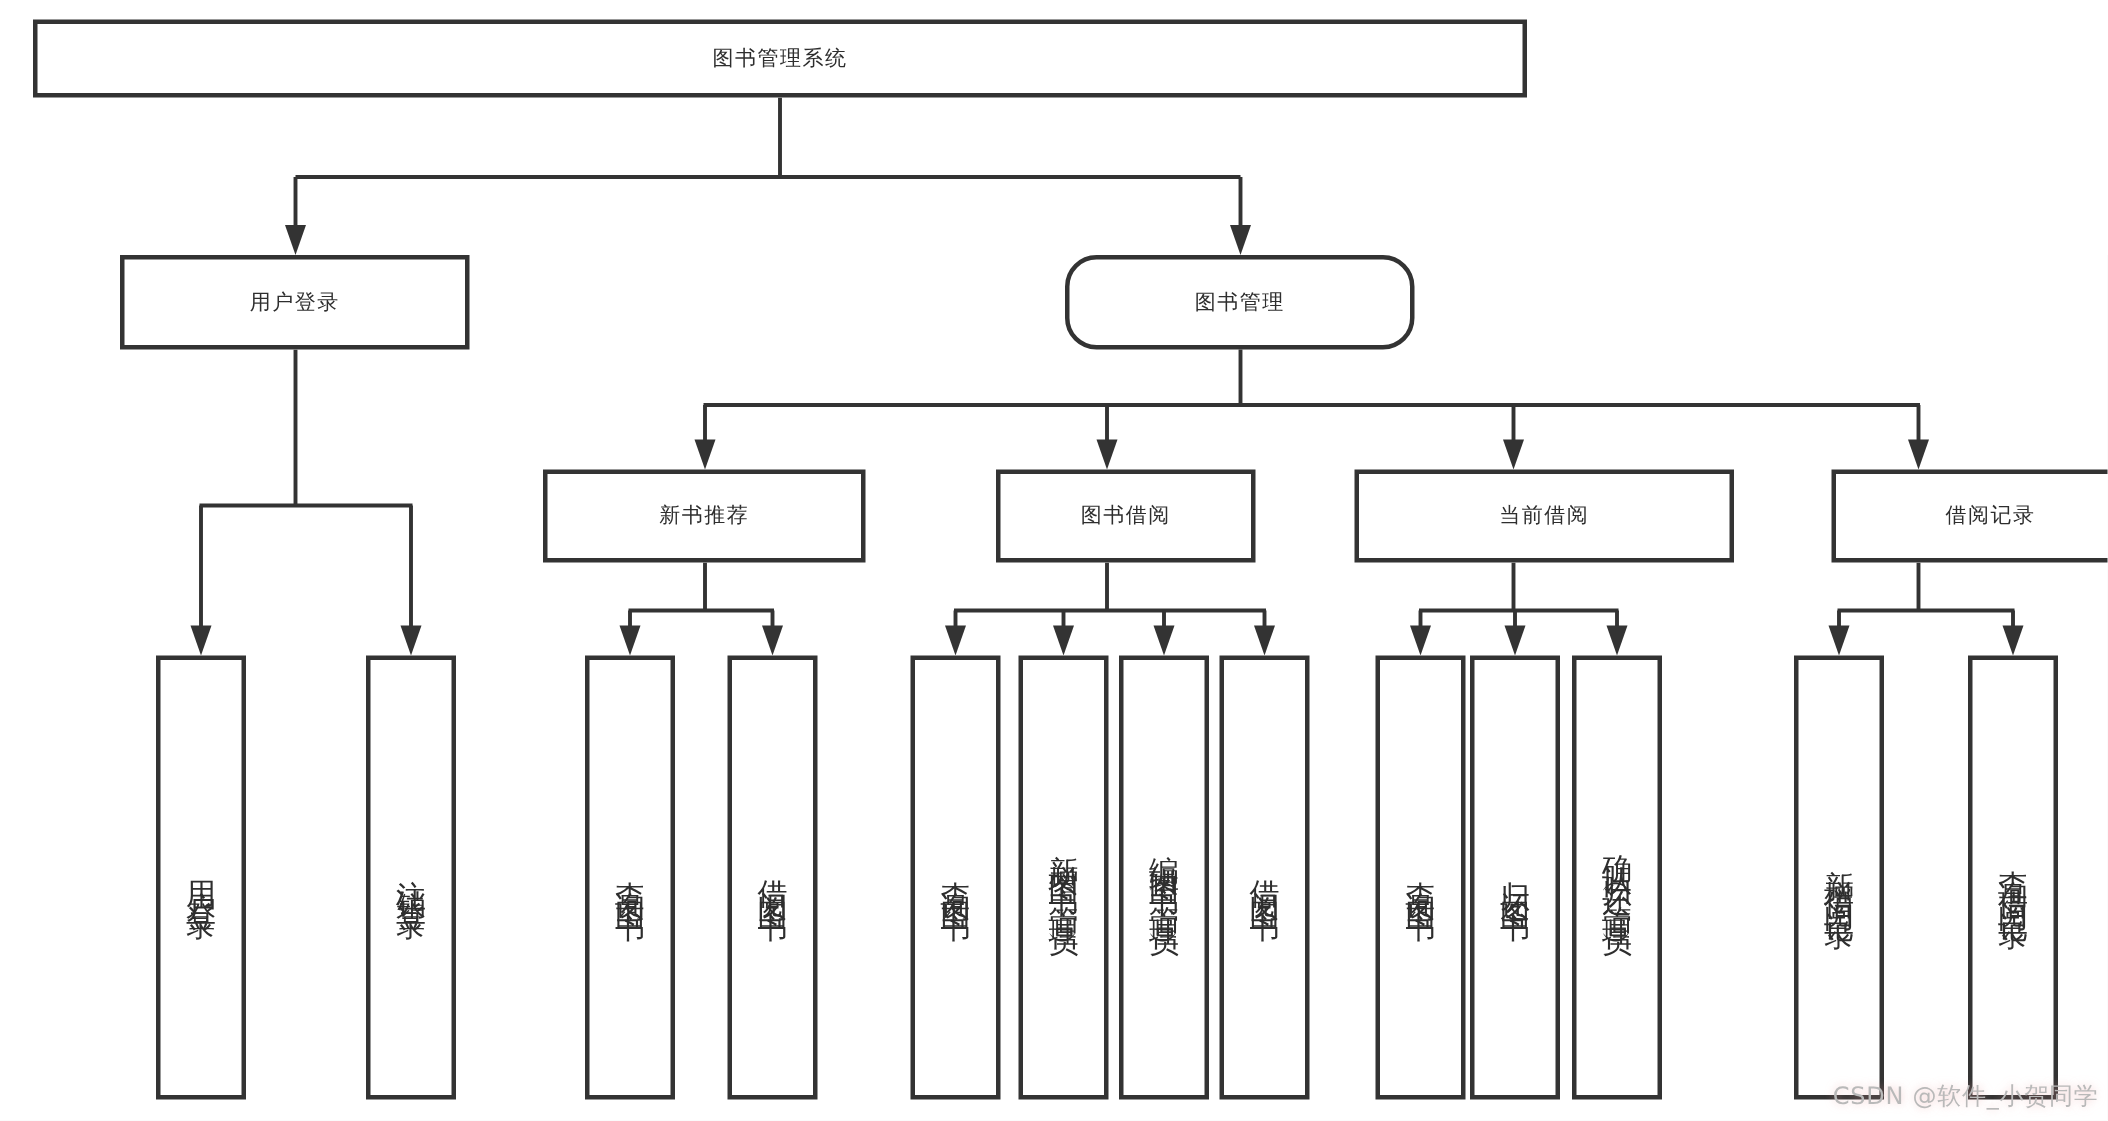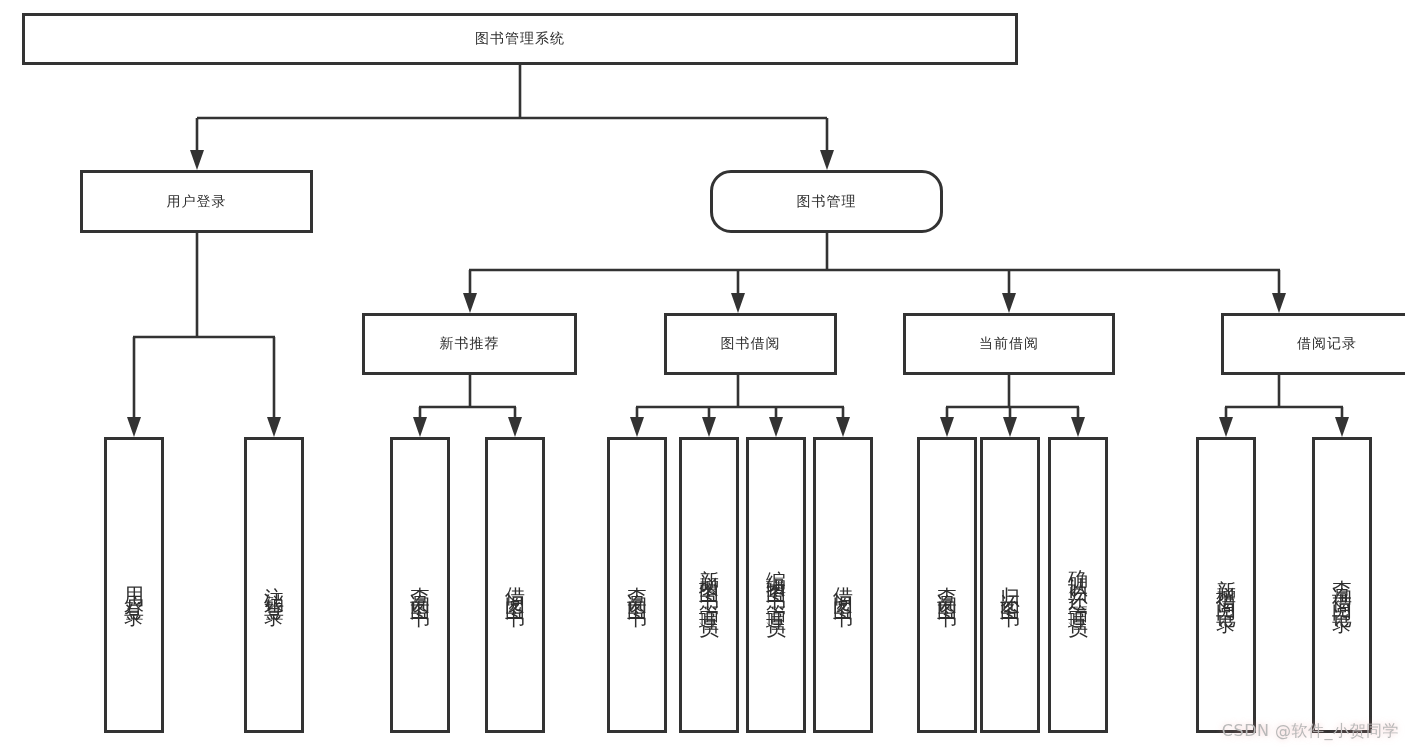--- a/index.html
+++ b/index.html
@@ -147,21 +147,21 @@
   <div class="node node-h node-l2" style="left:710px;border-radius:21px;">
     <span>图书管理</span>
   </div>
 
   <div class="node node-h node-l3" style="left:362px;width:215px;">
     <span>新书推荐</span>
   </div>
   <div class="node node-h node-l3" style="left:632px;width:173px;margin-left:32px;">
     <span>图书借阅</span>
   </div>
-  <div class="node node-h node-l3" style="left:903px;width:212px;">
+  <div class="node node-h node-l3" style="left:903px;width:253px;">
     <span>当前借阅</span>
   </div>
   <div class="node node-h node-l3" style="left:1173px;width:212px;margin-left:48px;">
     <span>借阅记录</span>
   </div>
 
   <div class="node leaf" style="left:104px;">
     <span>用户登录</span>
   </div>
   <div class="node leaf" style="left:244px;">

